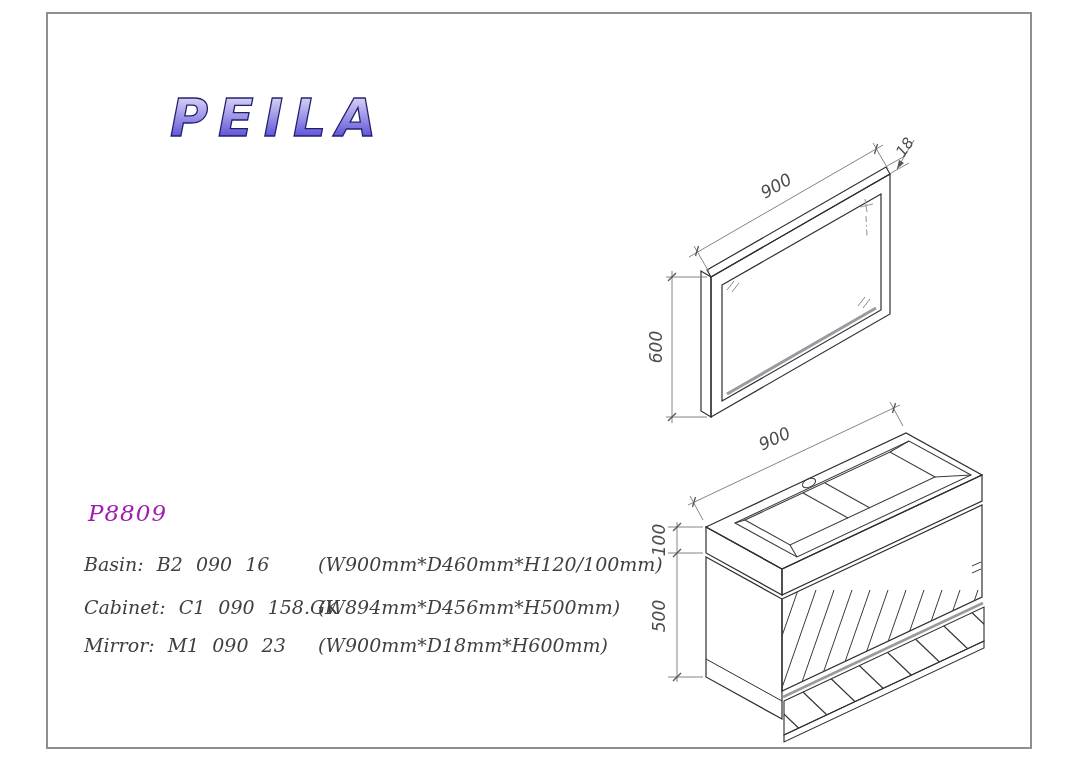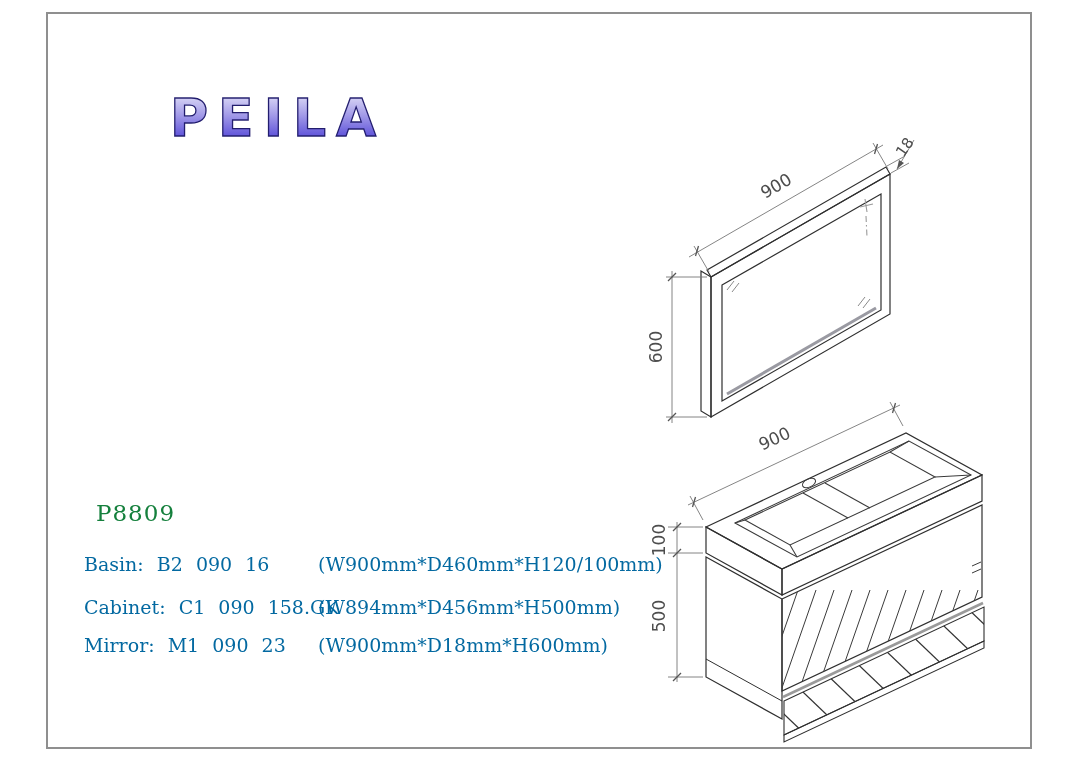--- a/index.html
+++ b/index.html
@@ -9,51 +9,52 @@
     width: 1080px;
     height: 763px;
     overflow: hidden;
     font-family: "DejaVu Serif", serif;
   }
   #stage {
     position: relative;
     width: 856px;
     height: 763px;
     background: #ffffff;
+    font-style: italic;
   }
   .sheet-border {
     position: absolute;
     left: 46px;
     top: 12px;
     width: 986px;
     height: 737px;
     border: 2px solid #8f8f8f;
     box-sizing: border-box;
   }
   .logo-svg {
     position: absolute;
     left: 160px;
     top: 84px;
     width: 260px;
     height: 66px;
   }
   .product-code {
     position: absolute;
-    left: 96px;
+    left: 88px;
     top: 500px;
     font-size: 23px;
-    color: #15803d;
+    color: #a21caf;
     letter-spacing: 1px;
   }
   .spec-row {
     position: absolute;
     left: 84px;
     width: 560px;
     font-size: 19px;
-    color: #0369a1;
+    color: #404040;
     white-space: nowrap;
   }
   .spec-name {
     display: inline-block;
     width: 228px;
     word-spacing: 7px;
   }
   .spec-dims {
     display: inline-block;
   }

